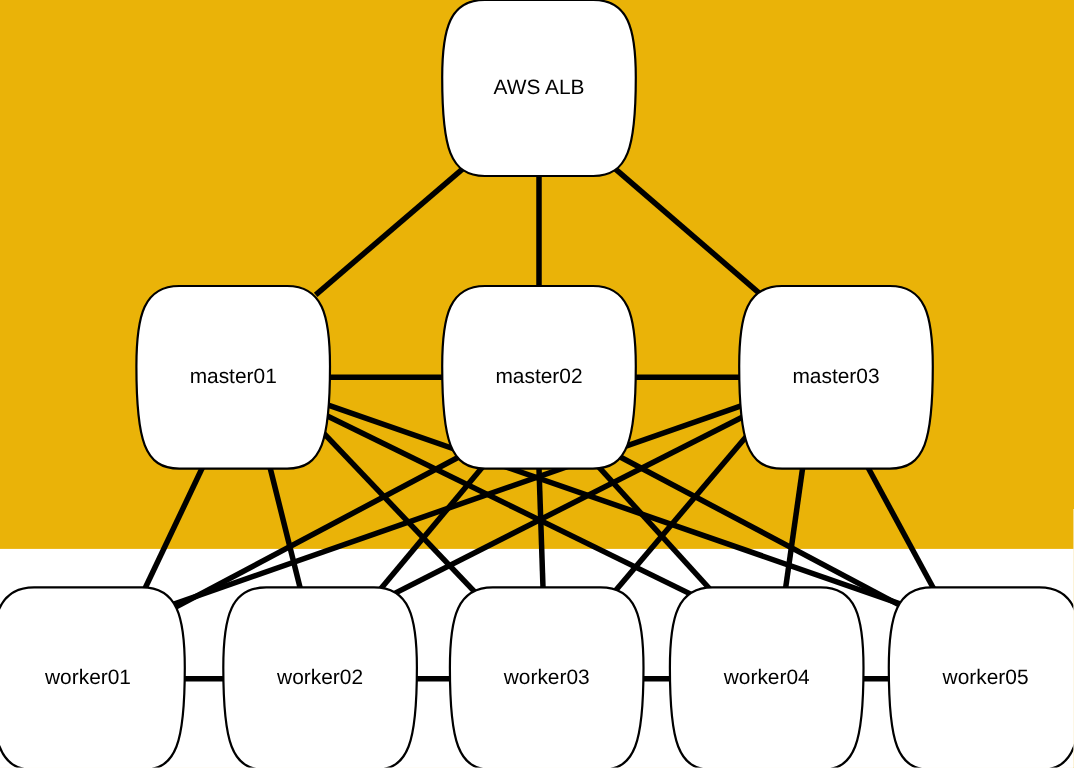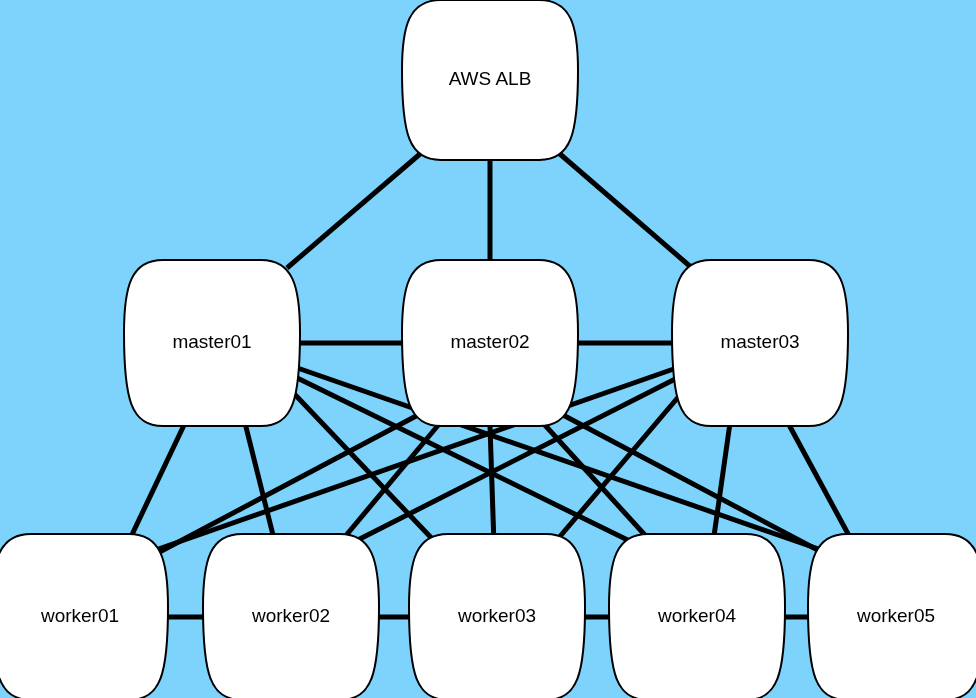--- a/index.html
+++ b/index.html
@@ -10,22 +10,22 @@
   }
   body {
     width: 976px;
     height: 698px;
     overflow: hidden;
     font-family: "Liberation Sans", sans-serif;
   }
   #diagram-root {
     position: relative;
     width: 976px;
-    height: 698px;
-    background: #7dd3fc;
+    height: 499px;
+    background: #eab308;
   }
   #diagram-svg {
     position: absolute;
     top: 0;
     left: 0;
     width: 976px;
     height: 698px;
     display: block;
   }
   .edge-line {

